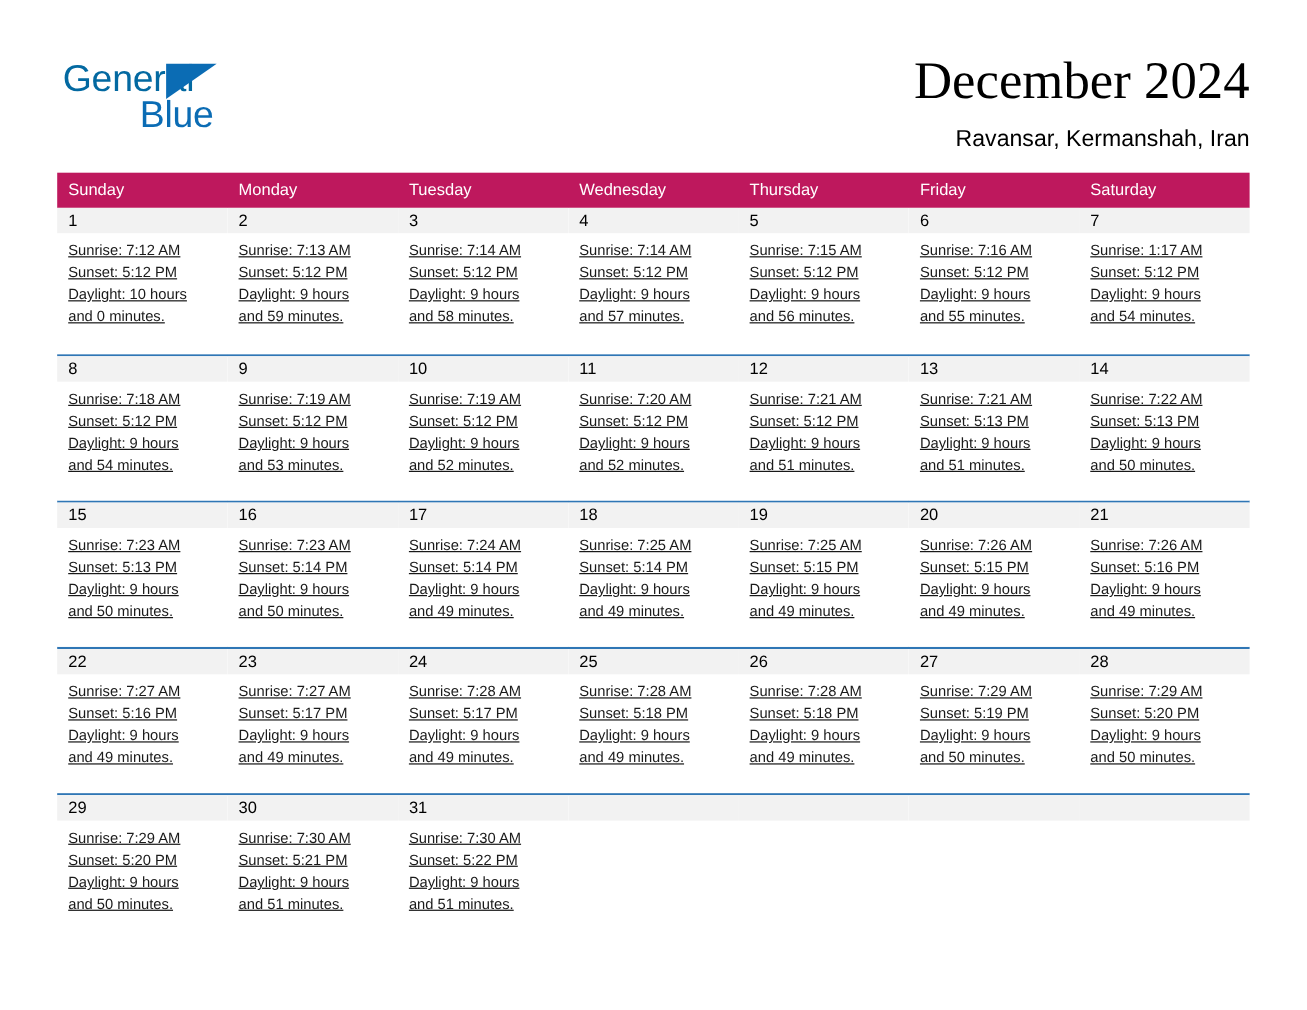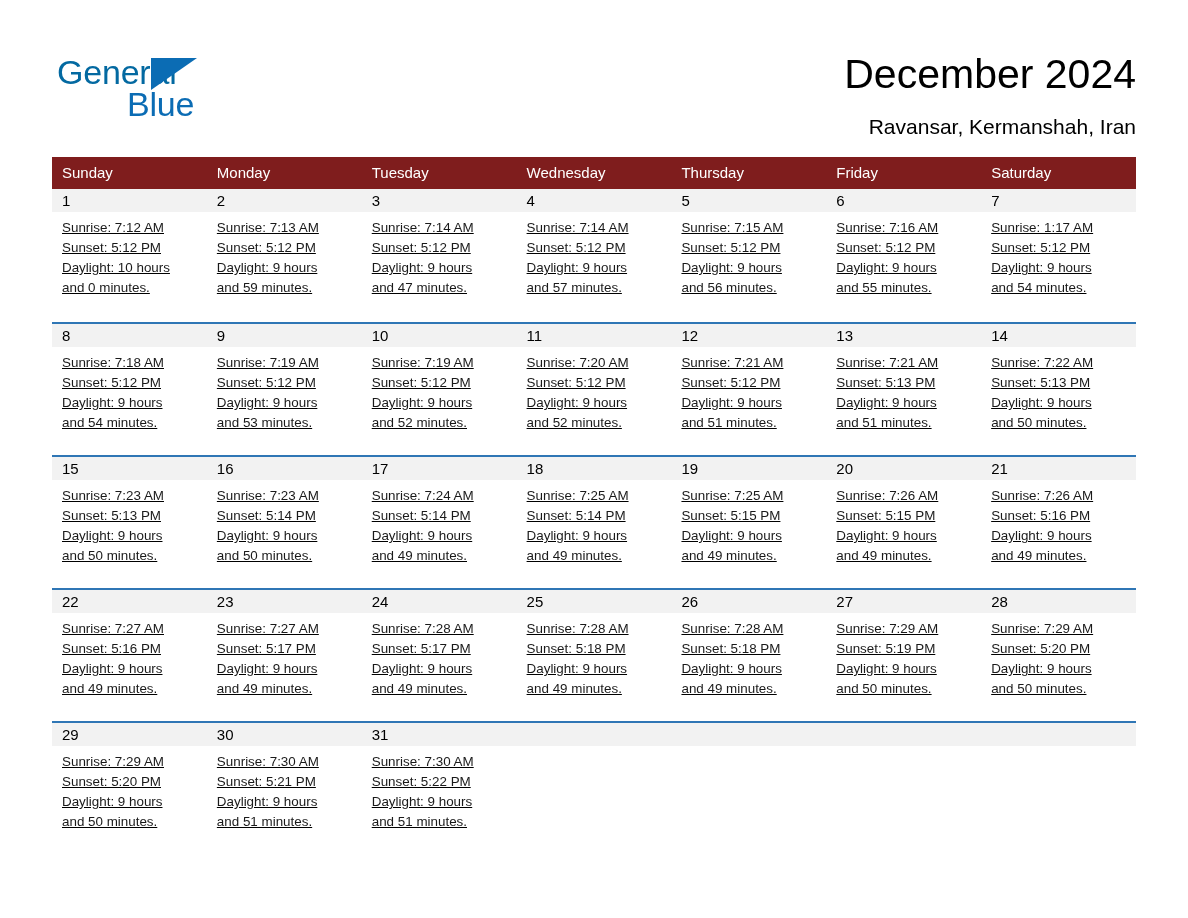--- a/index.html
+++ b/index.html
@@ -64,47 +64,47 @@
     letter-spacing: -0.2px;
     line-height: 40px;
   }
   .title-block {
     position: absolute;
     right: 52px;
     top: 48px;
     text-align: right;
   }
   .cal-title {
-    font-size: 41px;
+    font-size: 48px;
     font-weight: 400;
     color: #000;
     line-height: 52px;
     white-space: nowrap;
+    font-family: Liberation Serif, serif;
   }
   .cal-subtitle {
     margin-top: 14px;
     font-size: 21px;
     font-weight: 400;
     color: #000;
     line-height: 26px;
     white-space: nowrap;
   }
 
   
   .calendar {
     position: absolute;
     left: 52px;
     top: 157px;
     width: 1084px;
   }
   .weekdays {
     display: flex;
-    background: #7f1d1d;
+    background: #be185d;
     height: 32px;
-    justify-content: flex-end;
   }
   .weekday {
     flex: 1 1 0;
     min-width: 0;
     color: #ffffff;
     font-size: 15px;
     line-height: 32px;
     padding-left: 10px;
     box-sizing: border-box;
     white-space: nowrap;
@@ -206,21 +206,21 @@
             </div>
           </div>
           <div class="day">
             <div class="day-num-band">
               <div class="day-num">3</div>
             </div>
             <div class="day-body">
               <div class="day-line">Sunrise: 7:14 AM</div>
               <div class="day-line">Sunset: 5:12 PM</div>
               <div class="day-line">Daylight: 9 hours</div>
-              <div class="day-line">and 47 minutes.</div>
+              <div class="day-line">and 58 minutes.</div>
             </div>
           </div>
           <div class="day">
             <div class="day-num-band">
               <div class="day-num">4</div>
             </div>
             <div class="day-body">
               <div class="day-line">Sunrise: 7:14 AM</div>
               <div class="day-line">Sunset: 5:12 PM</div>
               <div class="day-line">Daylight: 9 hours</div>

